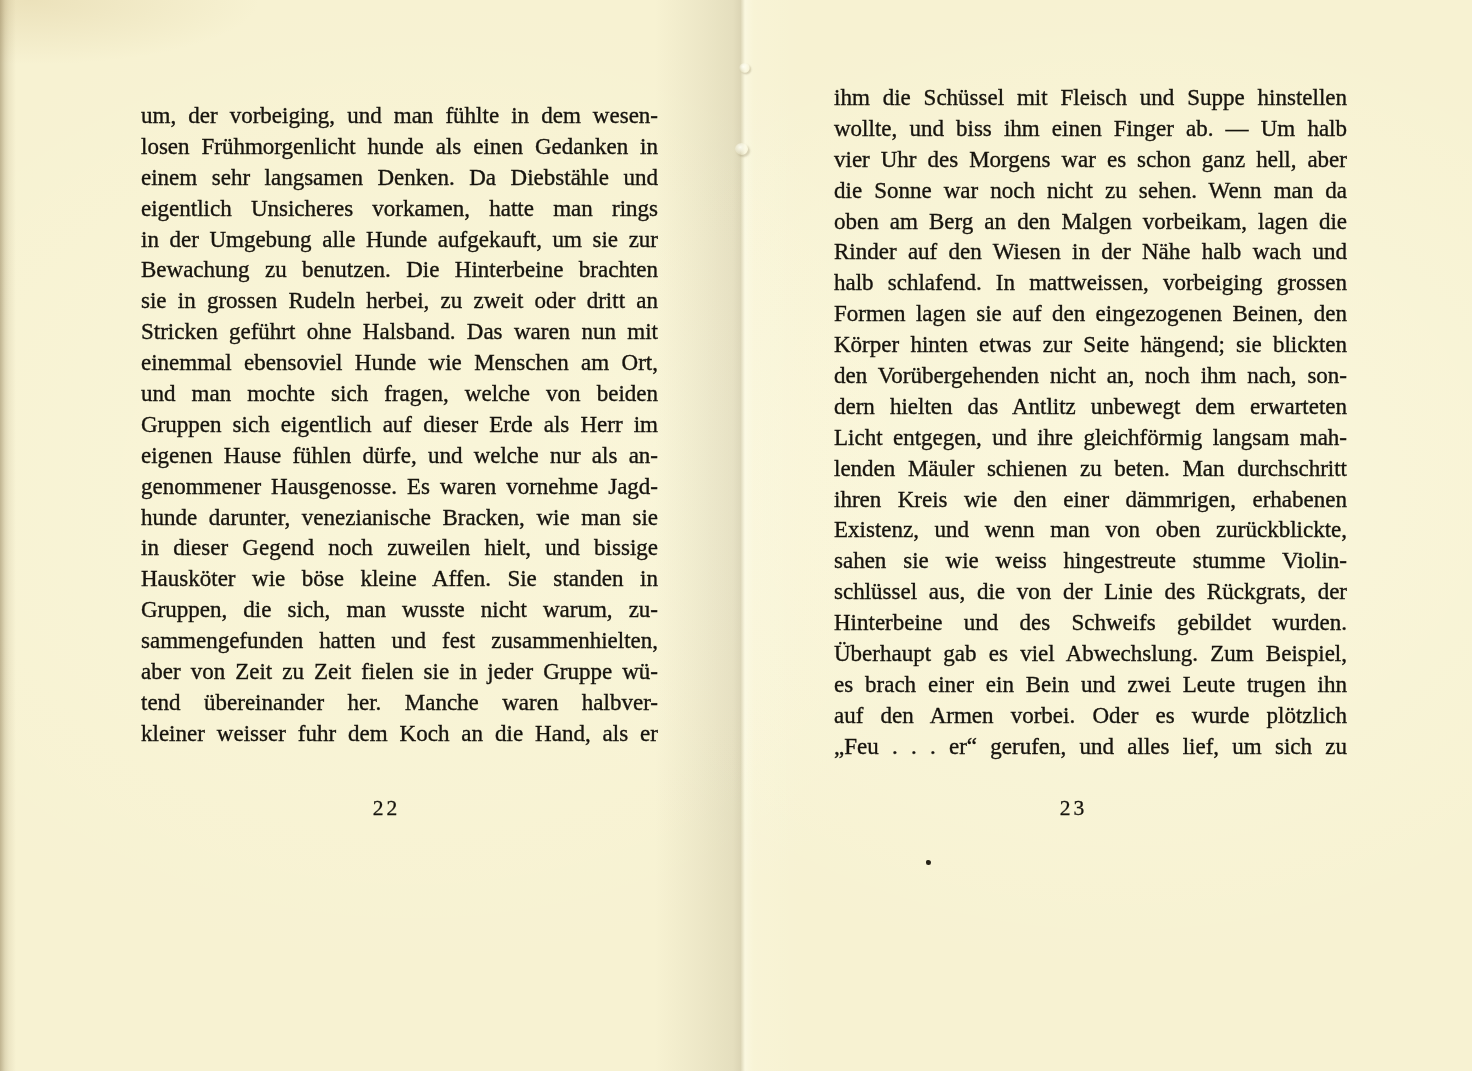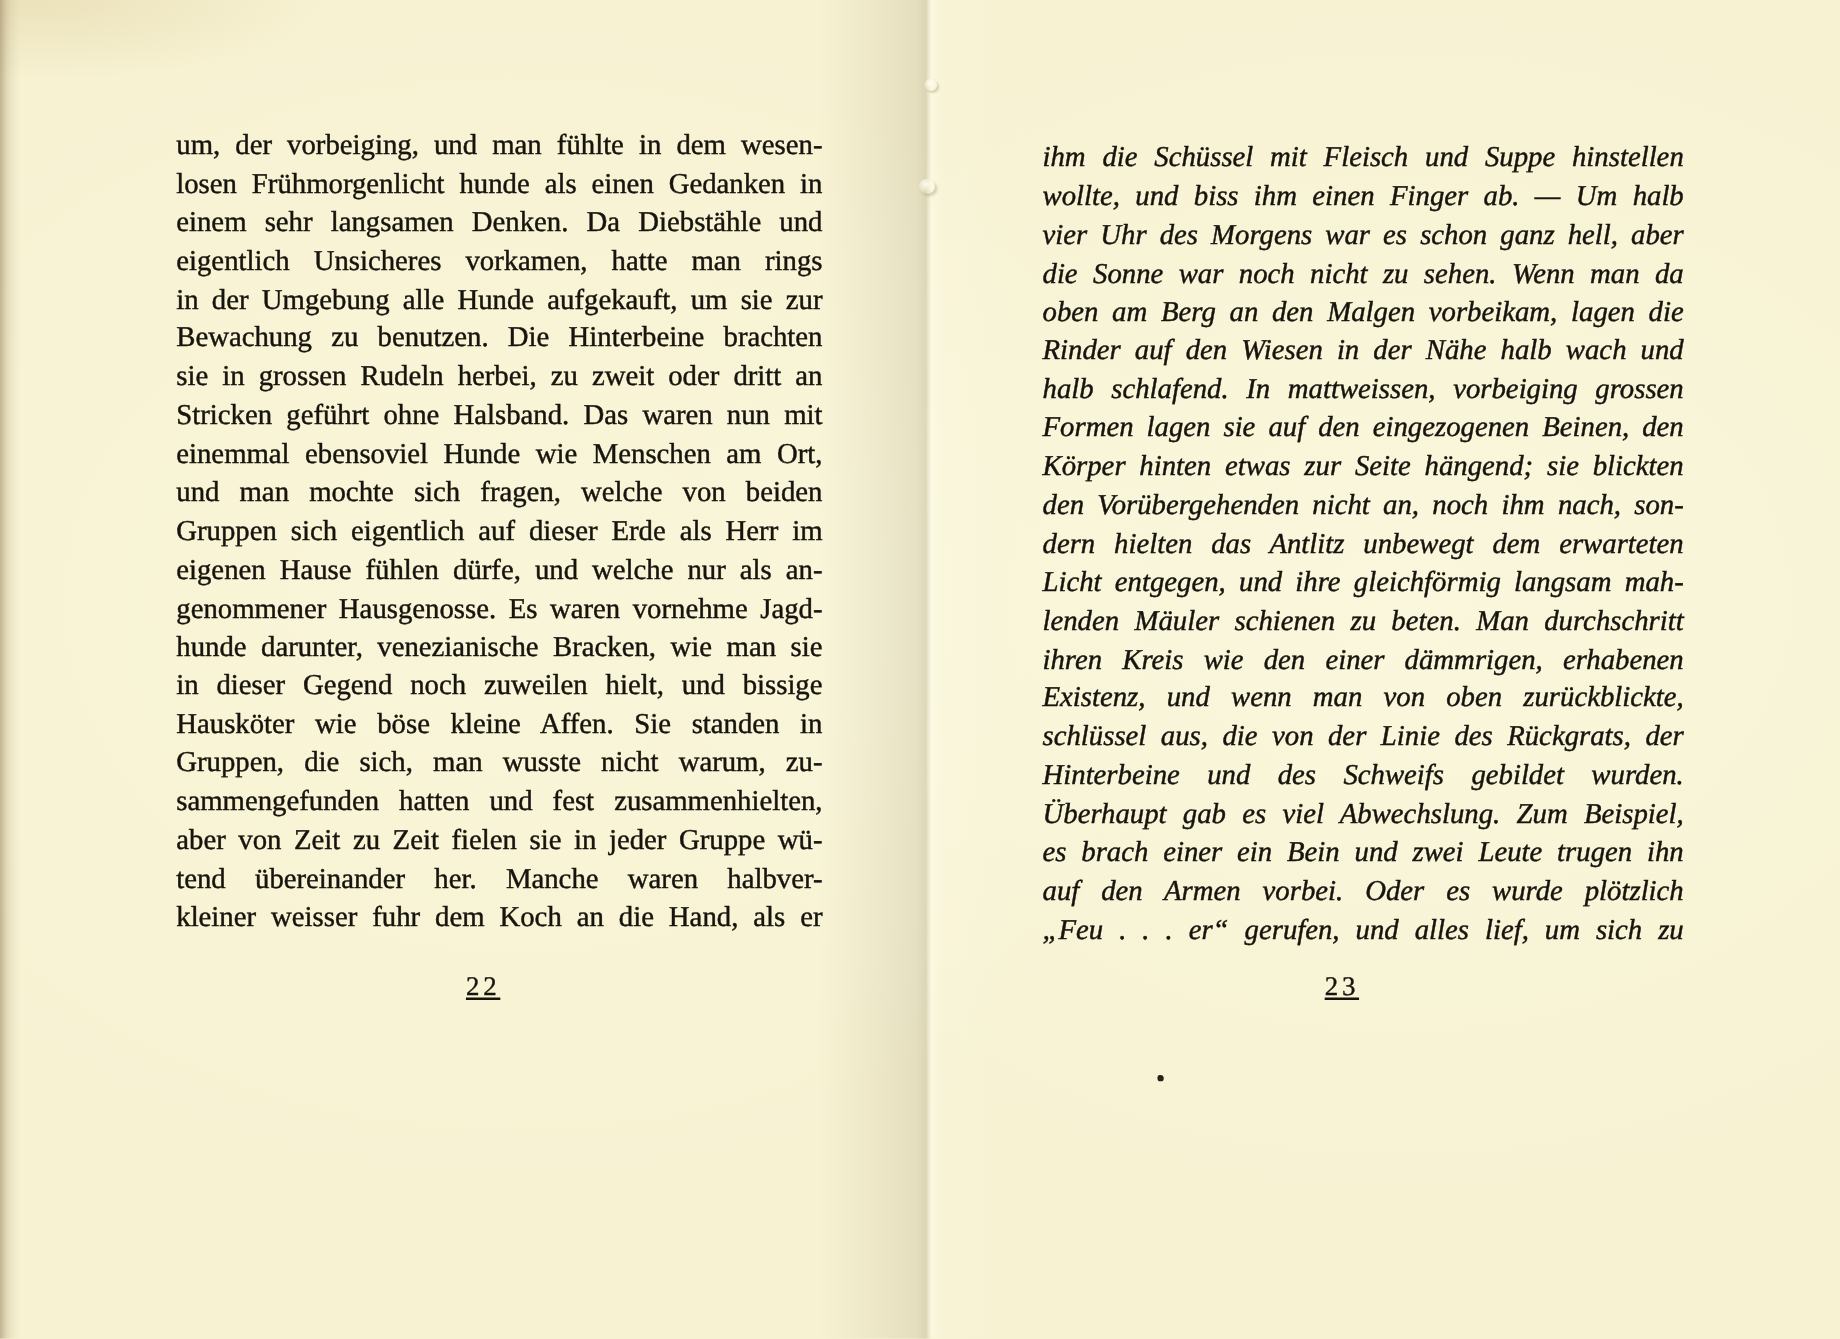--- a/index.html
+++ b/index.html
@@ -66,29 +66,28 @@
     word-spacing: 1.5px;
   }
   .page-text .line {
     text-align: justify;
     text-align-last: justify;
     white-space: normal;
     height: 30.9px;
     overflow: visible;
   }
   .page-text-left  { left: 141px; top: 101px; width: 517px; }
-  .page-text-right { left: 834px; top: 111px; width: 513px; font-style: italic; }
+  .page-text-right { left: 834px; top: 83px; width: 513px; }
   .page-number {
     position: absolute;
-    top: 777px;
+    top: 796px;
     color: #17140e;
     font-size: 21.5px;
     letter-spacing: 3px;
     text-align: center;
-    text-decoration: underline;
     -webkit-text-stroke: 0.3px currentColor;
   }
   .page-number-left  { left: 141px; width: 517px; transform: translateX(-13px); }
   .page-number-right { left: 834px; width: 513px; transform: translateX(-17px); }
   
   .ink-speck {
     position: absolute;
     left: 926px; top: 860px;
     width: 5px; height: 5px;
     background: #262217;
@@ -146,20 +145,21 @@
       <div class="line">Rinder auf den Wiesen in der Nähe halb wach und</div>
       <div class="line">halb schlafend. In mattweissen, vorbeiging grossen</div>
       <div class="line">Formen lagen sie auf den eingezogenen Beinen, den</div>
       <div class="line">Körper hinten etwas zur Seite hängend; sie blickten</div>
       <div class="line">den Vorübergehenden nicht an, noch ihm nach, son-</div>
       <div class="line">dern hielten das Antlitz unbewegt dem erwarteten</div>
       <div class="line">Licht entgegen, und ihre gleichförmig langsam mah-</div>
       <div class="line">lenden Mäuler schienen zu beten. Man durchschritt</div>
       <div class="line">ihren Kreis wie den einer dämmrigen, erhabenen</div>
       <div class="line">Existenz, und wenn man von oben zurückblickte,</div>
+      <div class="line">sahen sie wie weiss hingestreute stumme Violin-</div>
       <div class="line">schlüssel aus, die von der Linie des Rückgrats, der</div>
       <div class="line">Hinterbeine und des Schweifs gebildet wurden.</div>
       <div class="line">Überhaupt gab es viel Abwechslung. Zum Beispiel,</div>
       <div class="line">es brach einer ein Bein und zwei Leute trugen ihn</div>
       <div class="line">auf den Armen vorbei. Oder es wurde plötzlich</div>
       <div class="line">„Feu . . . er“ gerufen, und alles lief, um sich zu</div>
     </div>
 
   <div class="page-number page-number-right">23</div>
 

